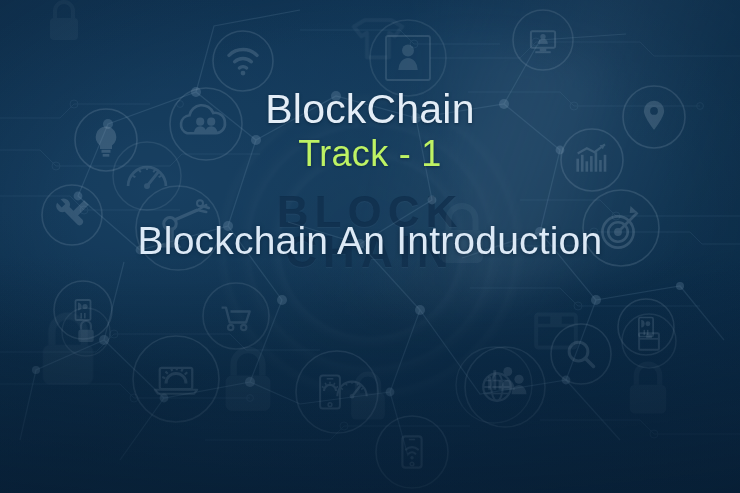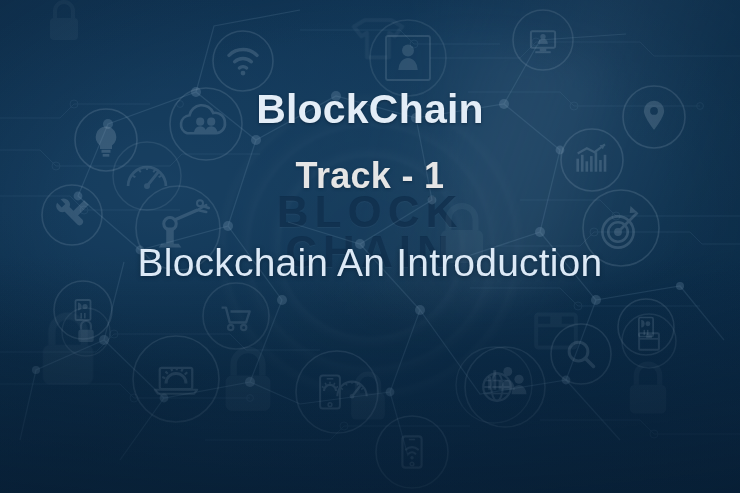--- a/index.html
+++ b/index.html
@@ -118,31 +118,30 @@
   .content {
     position: absolute;
     inset: 0;
     display: flex;
     flex-direction: column;
     align-items: center;
   }
   .line-title {
     margin-top: 86px;
     font-size: 41px;
-    font-weight: bold;
+    font-weight: normal;
     letter-spacing: 0.2px;
     color: #e3edf7;
     text-shadow: 0 1px 3px rgba(6,24,42,0.55);
   }
   .line-track {
-    margin-top: 22px;
     font-size: 36px;
-    font-weight: bold;
+    font-weight: normal;
     letter-spacing: 0.3px;
-    color: #e5e5e5;
+    color: #bef264;
     text-shadow: 0 1px 3px rgba(6,24,42,0.5);
   }
   .line-subject {
     margin-top: 44px;
     font-size: 39px;
     font-weight: normal;
     letter-spacing: 0.2px;
     color: #dce9f6;
     text-shadow: 0 1px 4px rgba(6,24,42,0.55);
     white-space: nowrap;

